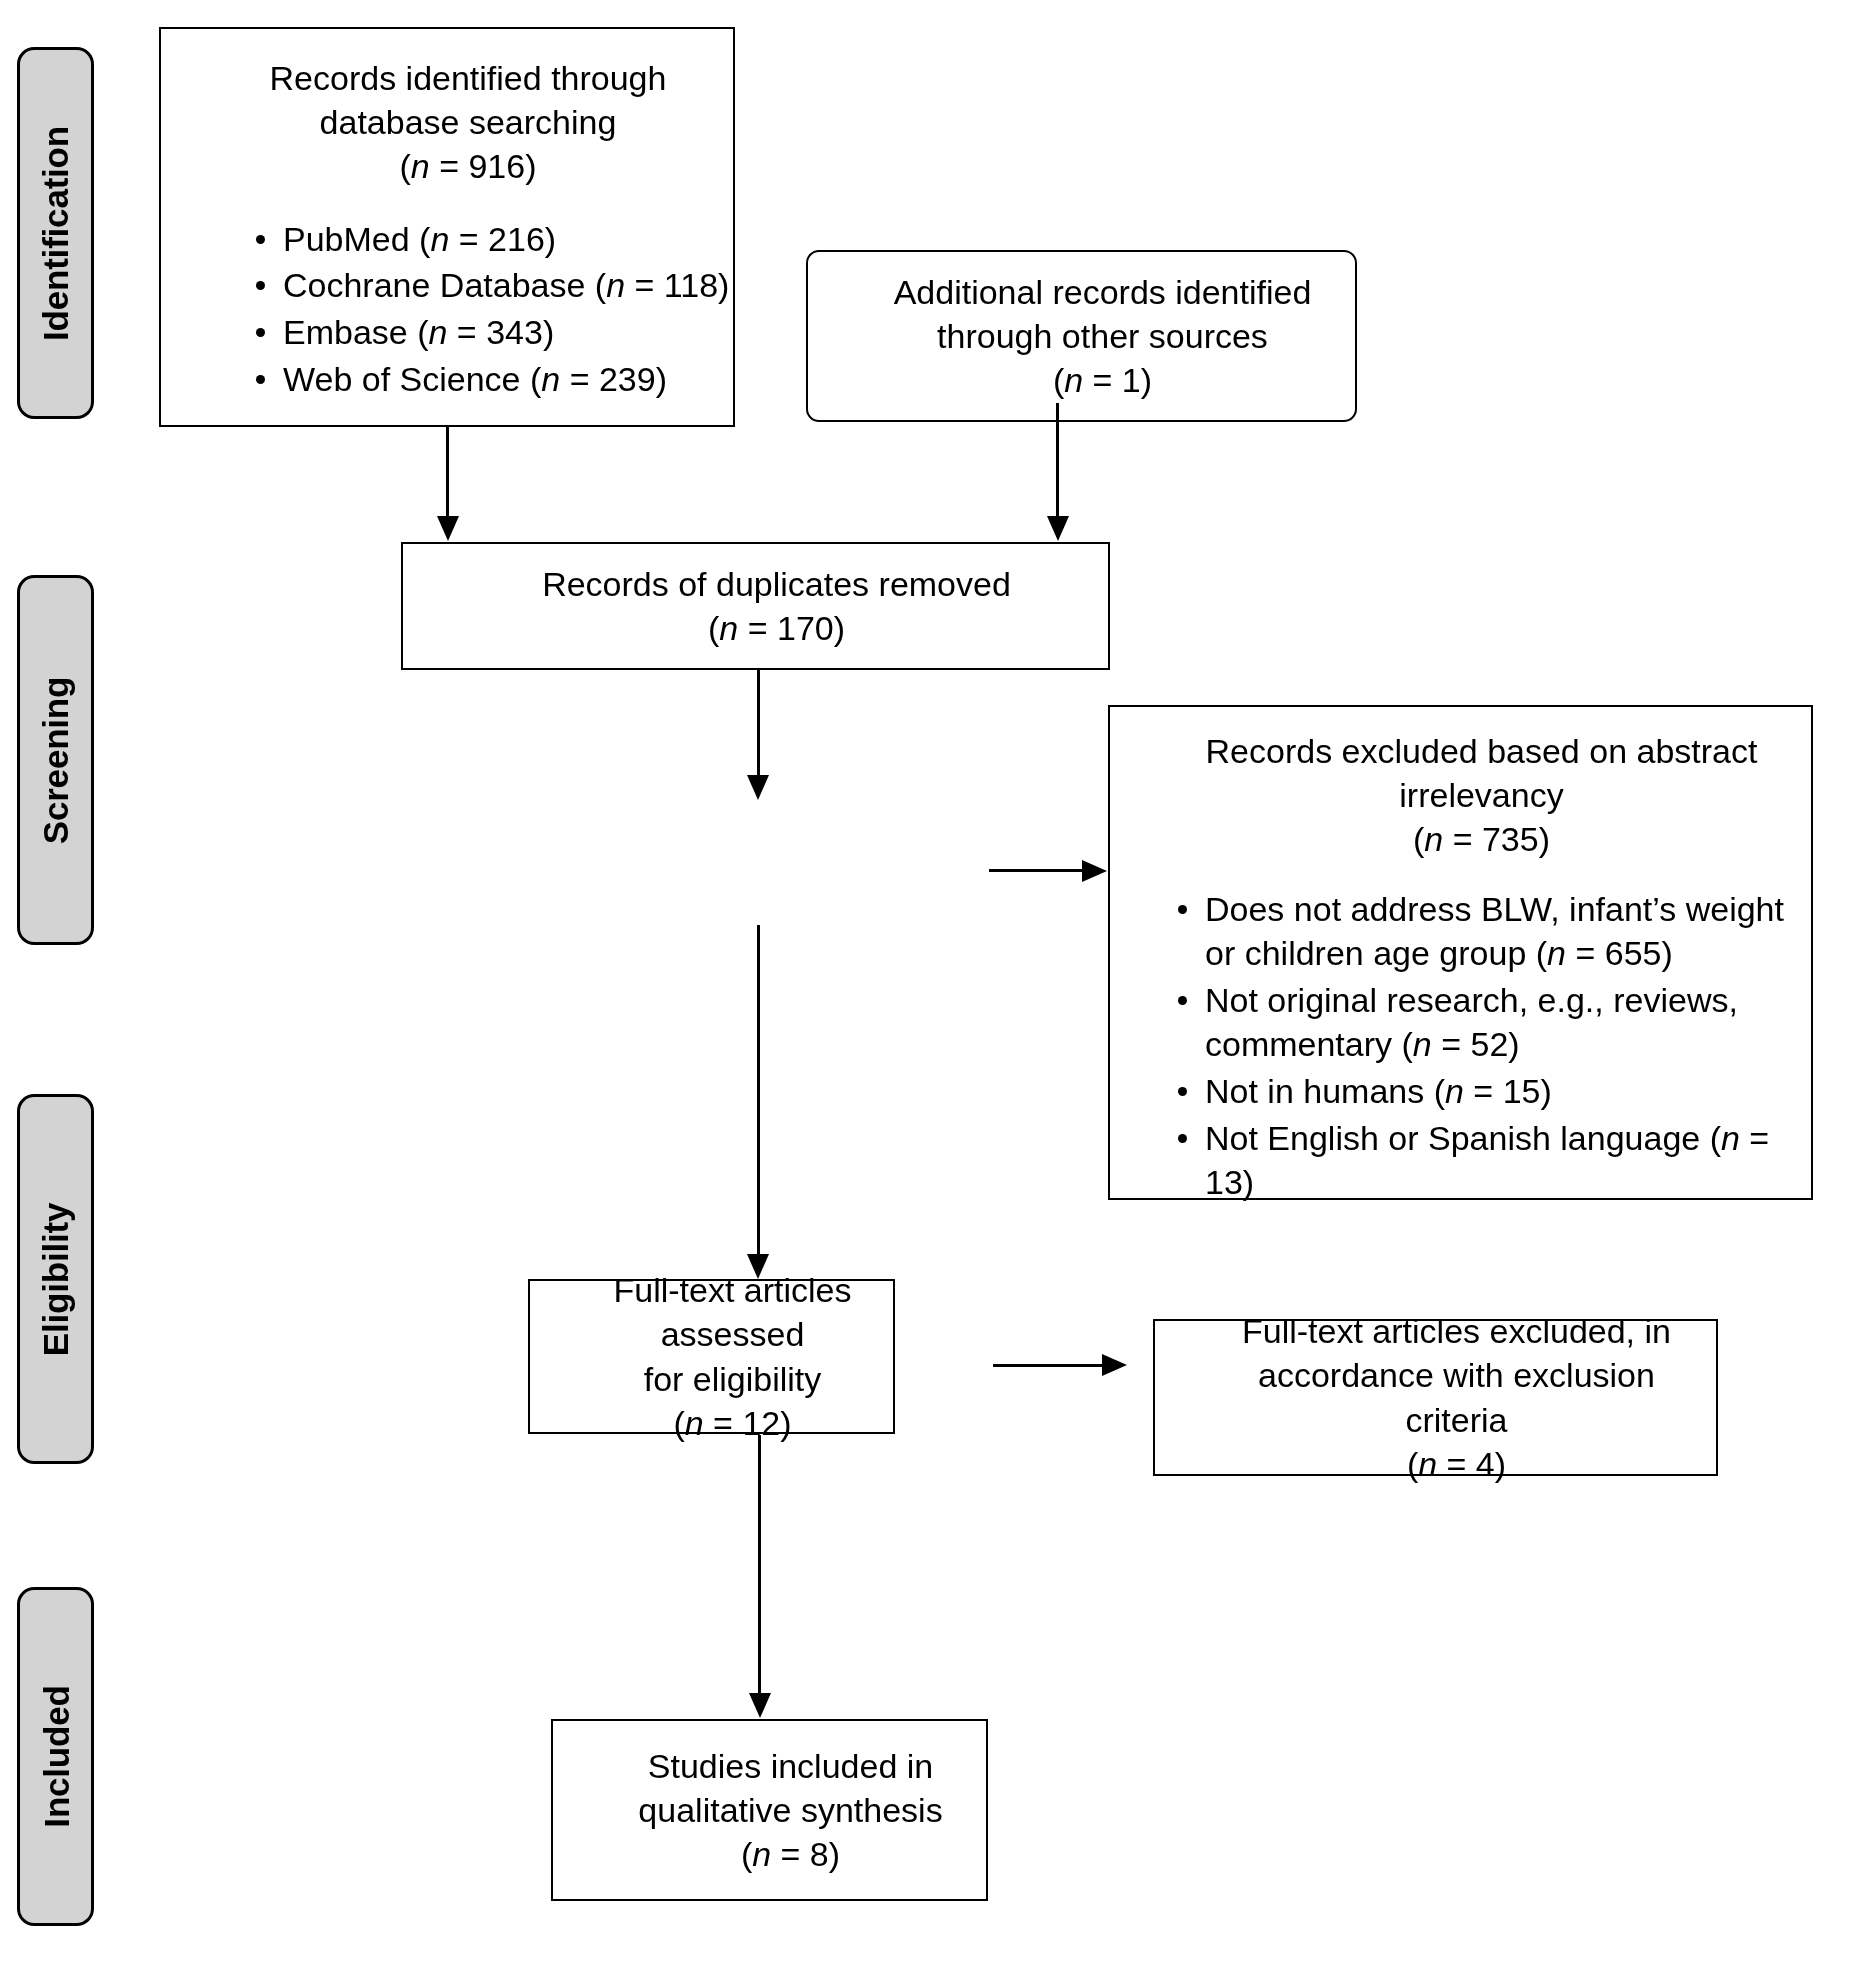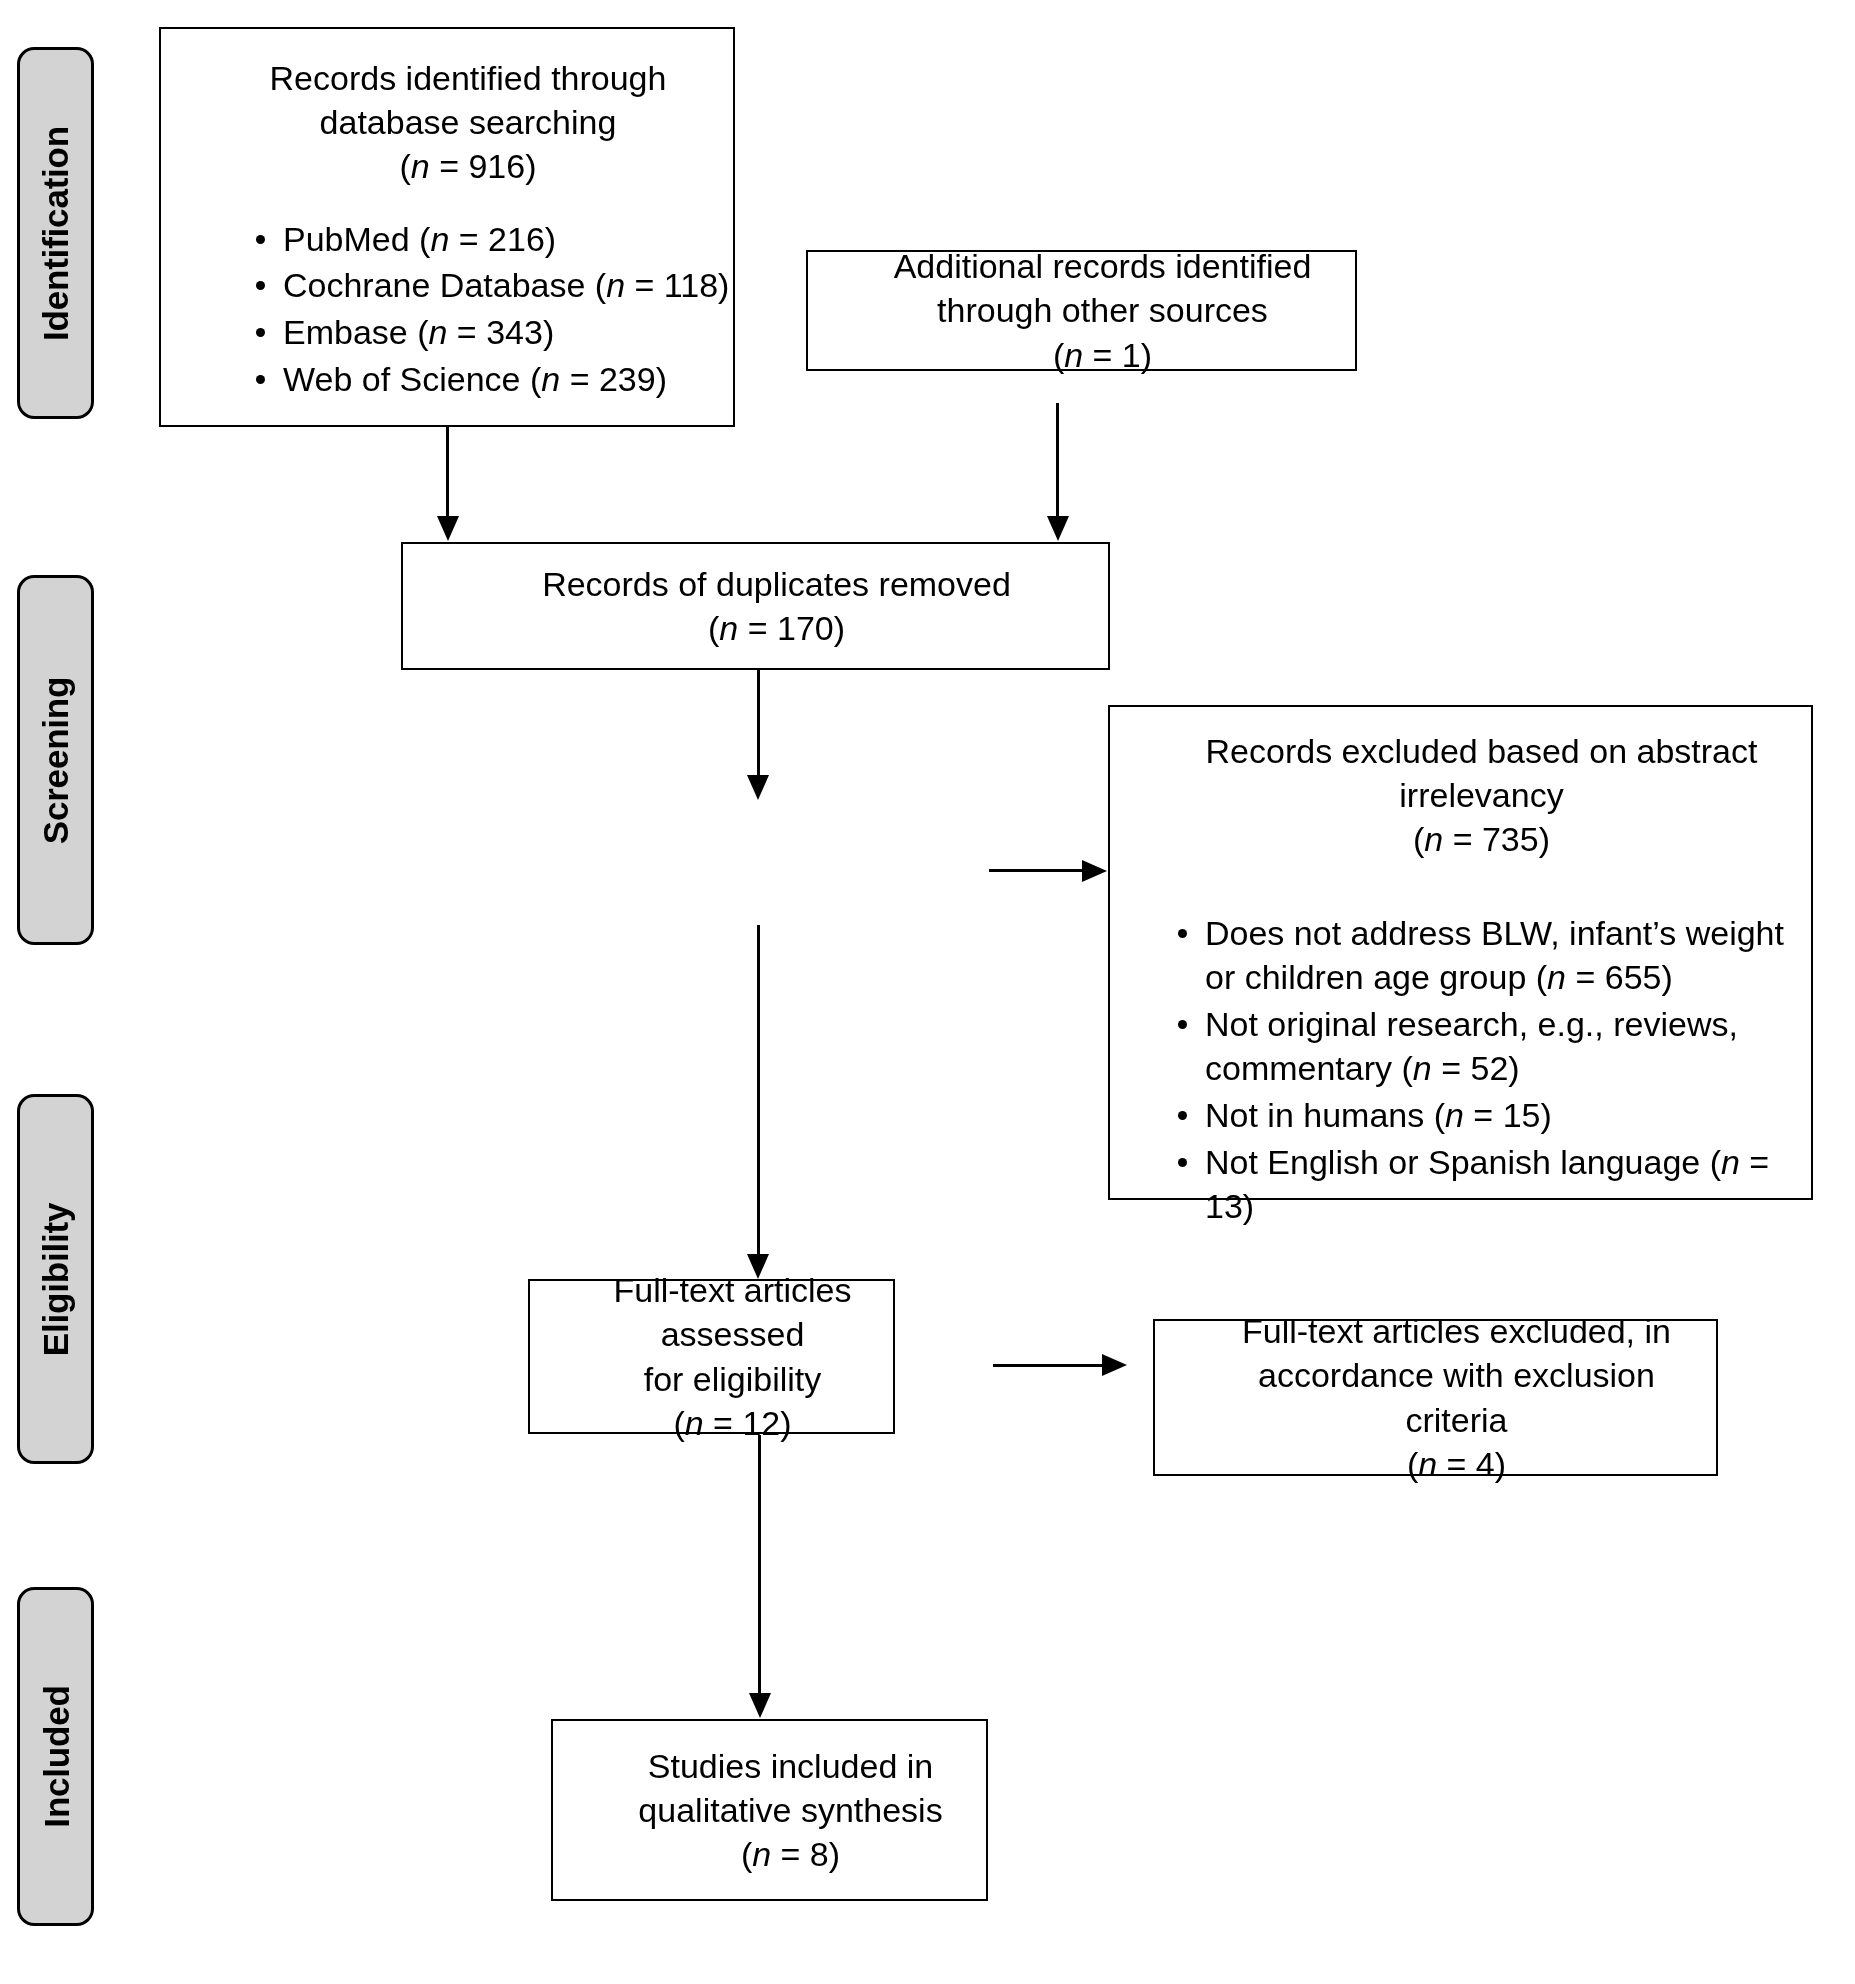--- a/index.html
+++ b/index.html
@@ -139,31 +139,31 @@
         justify-content:flex-start; padding-top:27px;">
     <div class="box-text">Records identified through<br>database searching<br>(<i>n</i> = 916)</div>
     <ul class="bullet-list" style="margin-top:28px; padding-left:41px;">
       <li>PubMed (<i>n</i> = 216)</li>
       <li>Cochrane Database (<i>n</i> = 118)</li>
       <li>Embase (<i>n</i> = 343)</li>
       <li>Web of Science (<i>n</i> = 239)</li>
     </ul>
   </div>
 
-  <div class="flow-box" style="left:806px; top:250px; width:551px; height:121px;">
+  <div class="flow-box" style="left:806px; top:250px; width:551px; height:172px;border-radius:13px;">
     <div class="box-text">Additional records identified<br>through other sources<br>(<i>n</i> = 1)</div>
   </div>
 
   <div class="flow-box" style="left:401px; top:542px; width:709px; height:128px;">
     <div class="box-text">Records of duplicates removed<br>(<i>n</i> = 170)</div>
   </div>
 
 
   <div class="flow-box" style="left:1108px; top:705px; width:705px; height:495px;
-        justify-content:flex-start; padding-top:22px;gap:24px;">
+        justify-content:flex-start; padding-top:22px;">
     <div class="box-text">Records excluded based on abstract<br>irrelevancy<br>(<i>n</i> = 735)</div>
     <ul class="bullet-list" style="margin-top:25.5px; padding-left:14px; padding-right:8.2px;">
       <li>Does not address BLW, infant’s weight or children age group (<i>n</i> = 655)</li>
       <li>Not original research, e.g., reviews, commentary (<i>n</i> = 52)</li>
       <li>Not in humans (<i>n</i> = 15)</li>
       <li>Not English or Spanish language (<i>n</i> = 13)</li>
     </ul>
   </div>
 
   <div class="flow-box" style="left:528px; top:1279px; width:367px; height:155px;">

